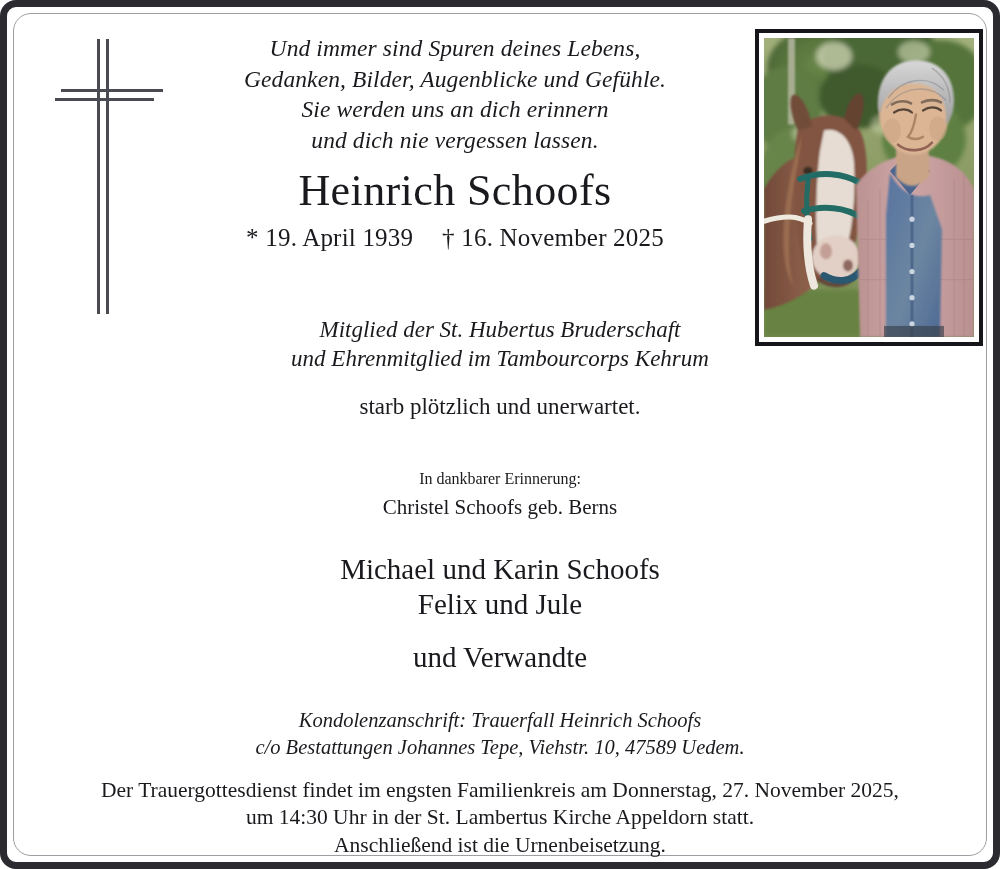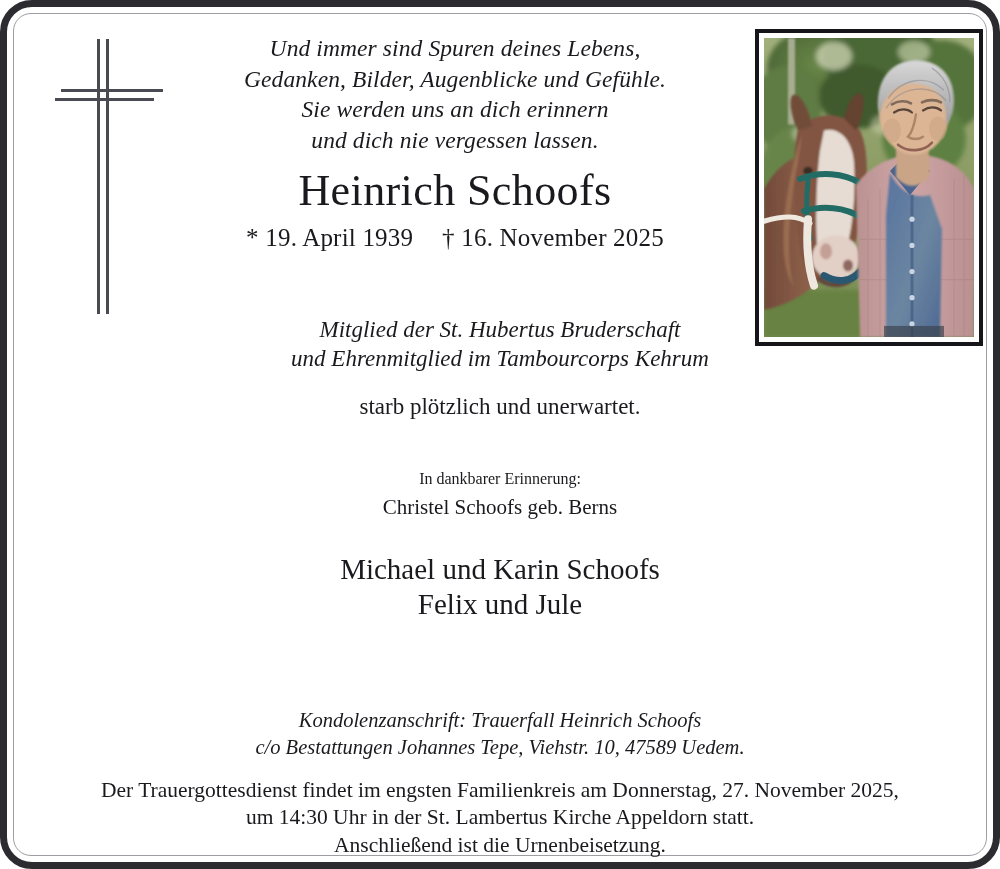--- a/index.html
+++ b/index.html
@@ -16,21 +16,21 @@
   }
 
   
   .notice-card {
     position: relative;
     box-sizing: border-box;
     width: 1000px;
     height: 869px;
     background: #ffffff;
     border: 7px solid #2b2b30;
-    border-radius: 32px;
+    border-radius: 16px;
   }
   .inner-rule {
     position: absolute;
     left: 6px;
     top: 6px;
     right: 6px;
     bottom: 6px;
     border: 1px solid #9d9da3;
     border-radius: 18px;
     pointer-events: none;
@@ -364,20 +364,21 @@
 
     <div class="wide-block remembrance-intro">In dankbarer Erinnerung:</div>
 
     <div class="wide-block mourner-primary">Christel Schoofs geb. Berns</div>
 
     <div class="wide-block mourner-family">
       <div>Michael und Karin Schoofs</div>
       <div>Felix und Jule</div>
     </div>
 
+    <div class="wide-block mourner-relatives">und Verwandte</div>
 
     <div class="wide-block condolence">
       <div>Kondolenzanschrift: Trauerfall Heinrich Schoofs</div>
       <div>c/o Bestattungen Johannes Tepe, Viehstr. 10, 47589 Uedem.</div>
     </div>
 
     <div class="wide-block service-info">
       <div>Der Trauergottesdienst findet im engsten Familienkreis am Donnerstag, 27. November 2025,</div>
       <div>um 14:30 Uhr in der St. Lambertus Kirche Appeldorn statt.</div>
       <div>Anschließend ist die Urnenbeisetzung.</div>

